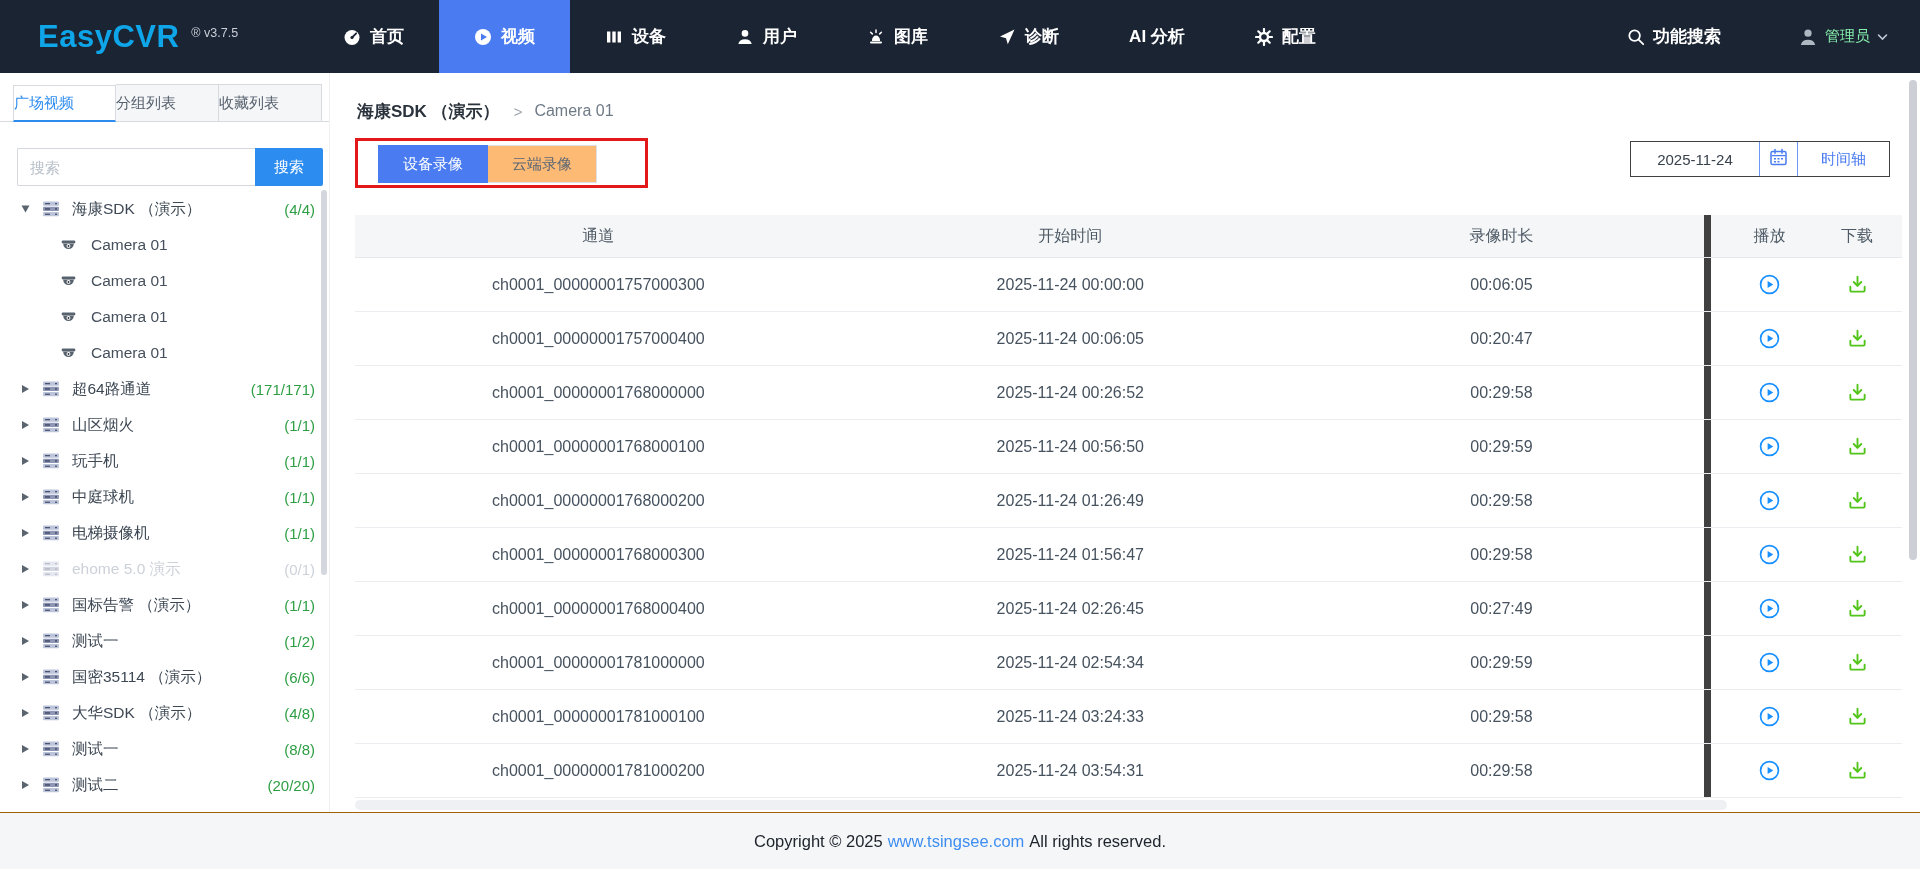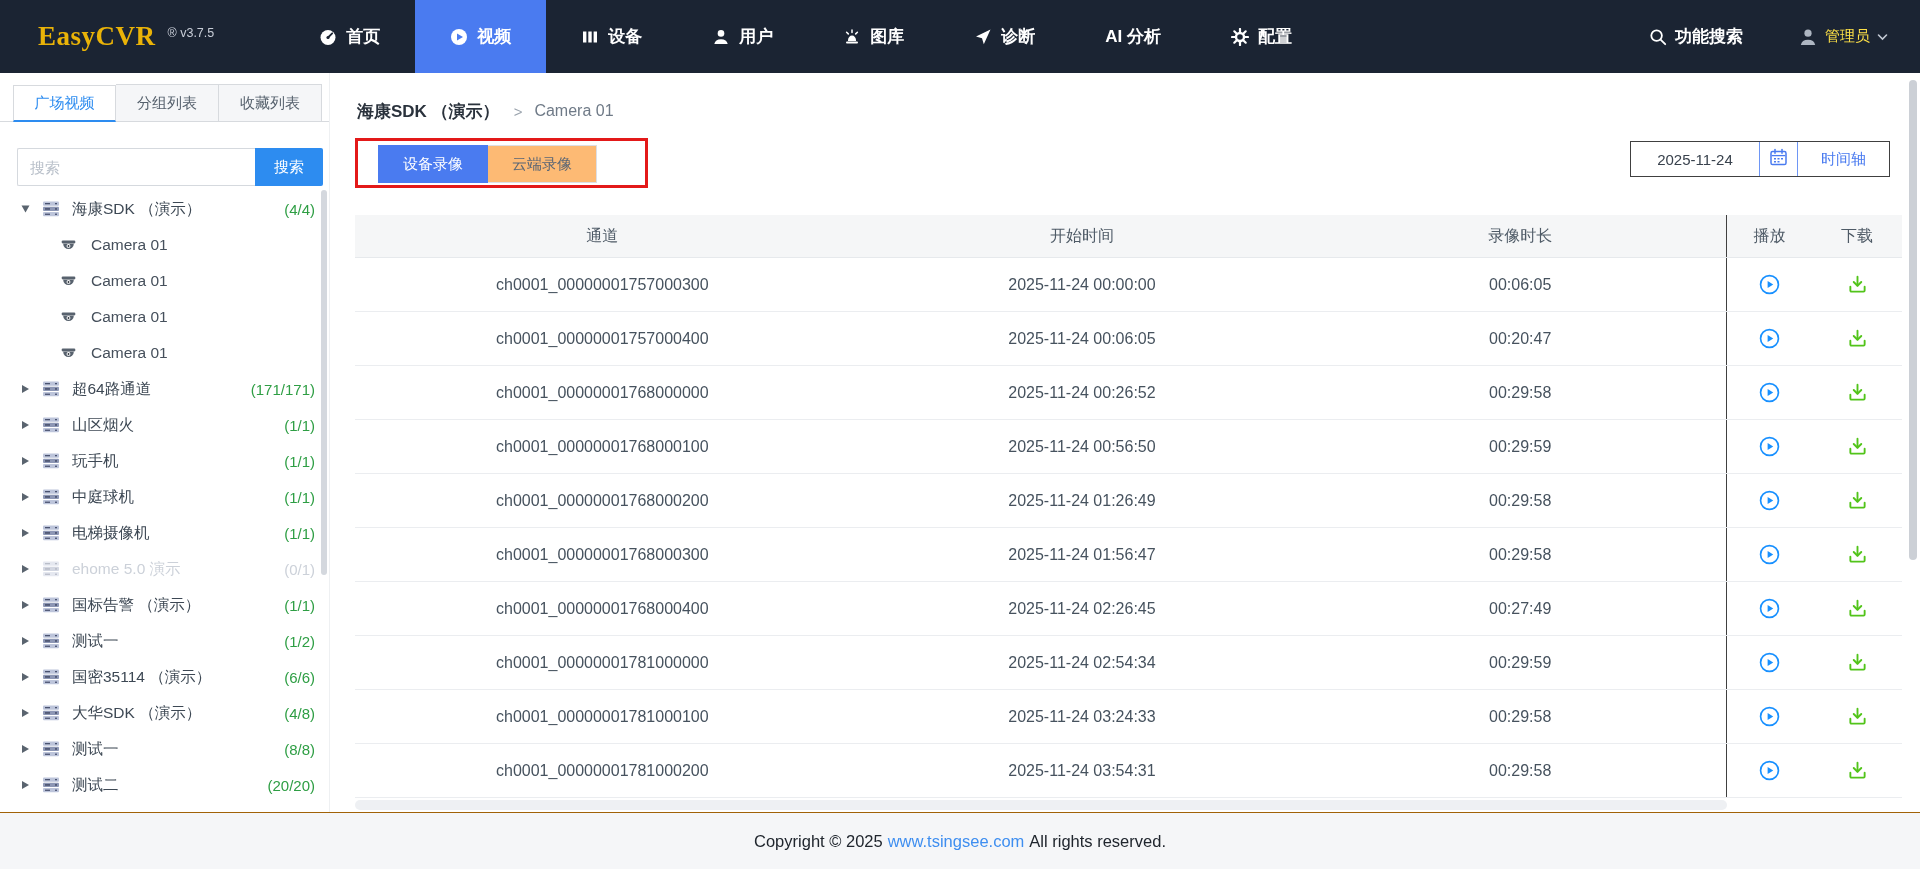--- a/index.html
+++ b/index.html
@@ -3,37 +3,37 @@
 <meta charset="utf-8">
 <style>
   * { margin:0; padding:0; box-sizing:border-box; }
   html,body { width:1920px; height:869px; overflow:hidden; }
   body { font-family:"Liberation Sans","DejaVu Sans",sans-serif; background:#fff; color:#333; }
   .page { position:relative; width:1920px; height:869px; background:#fff; overflow:hidden; }
 
   
   .navbar { position:absolute; left:0; top:0; width:1920px; height:73px; background:#1b2433; display:flex; align-items:center; z-index:30; }
   .logo-wrap { display:flex; align-items:flex-start; margin-left:38px; }
-  .logo { color:#eab308; font-size:27px; font-weight:600; letter-spacing:.5px; line-height:73px;font-family:Liberation Serif, serif; }
+  .logo { color:#0ea5e9; font-size:31px; font-weight:600; letter-spacing:.5px; line-height:73px; }
   .version { color:#c9ced8; font-size:12.5px; margin-left:12px; margin-top:26px; }
   .nav-menu { display:flex; height:73px; margin-left:70px; }
   .nav-item { display:flex; align-items:center; height:73px; padding:0 35px; color:#fff; font-size:17px; font-weight:bold; cursor:pointer; }
   .nav-item.active { background:#4a7bf0; }
   .nicon { display:inline-flex; margin-right:9px; }
   .nav-right { margin-left:auto; display:flex; align-items:center; height:73px; margin-right:32px; }
-  .func-search { display:flex; align-items:center; color:#fff; font-size:17px; font-weight:bold; cursor:pointer; margin-right:55px; }
+  .func-search { display:flex; align-items:center; color:#fff; font-size:17px; font-weight:bold; cursor:pointer; margin-right:77px; }
   .func-search .nicon { margin-right:8px; }
-  .admin { display:flex; align-items:center; color:#fde047; font-size:15px; cursor:pointer; }
+  .admin { display:flex; align-items:center; color:#86efac; font-size:15px; cursor:pointer; }
   .admin .nicon { margin-right:7px; }
   .caret { margin-left:7px; display:inline-flex; }
 
   
   .sidebar { position:absolute; left:0; top:73px; width:330px; bottom:57px; background:#fff; border-right:1px solid #eef0f2; }
   .side-tabs { display:flex; padding-left:13px; margin-top:12px; border-bottom:1px solid #d7dade; height:37px; align-items:flex-end; }
-  .side-tab { width:103px; height:37px; line-height:35px; text-align:center; font-size:15px; color:#55606c; background:#f5f6f8; border:1px solid #d7dade; border-bottom:none; cursor:pointer; }
+  .side-tab { width:103px; height:37px; line-height:35px; font-size:15px; color:#55606c; background:#f5f6f8; border:1px solid #d7dade; border-bottom:none; cursor:pointer; }
   .side-tab + .side-tab { border-left:none; }
   .side-tab.active { background:#fff; color:#2d8cf0; border-bottom:2px solid #2d8cf0; margin-bottom:-1px; line-height:33px; }
   .search-row { display:flex; margin:26px 0 0 17px; height:38px; width:306px; }
   .search-input { flex:1; height:38px; border:1px solid #d5d9de; border-right:none; border-radius:2px 0 0 2px; padding:0 12px; font-size:15px; color:#333; outline:none; }
   .search-input::placeholder { color:#b9c0ca; }
   .search-btn { width:68px; height:38px; background:#2d8cf0; color:#fff; font-size:15px; border:none; border-radius:0 2px 2px 0; cursor:pointer; }
   .tree { margin-top:5px; }
   .tree-row { display:flex; align-items:center; height:36px; padding:0 14px 0 22px; cursor:pointer; }
   .arrow { width:0; height:0; border-left:7px solid #5a646f; border-top:4.5px solid transparent; border-bottom:4.5px solid transparent; flex:none; }
   .arrow.expanded { transform:rotate(90deg); }
@@ -64,21 +64,21 @@
   .date-val { width:128px; height:34px; border:none; outline:none; text-align:center; font-size:15px; color:#39424d; font-family:inherit; background:transparent; }
   .cal-btn { width:38px; display:flex; align-items:center; justify-content:center; border-left:1px solid #6e96f5; cursor:pointer; }
   .timeline-btn { width:92px; display:flex; align-items:center; justify-content:center; border-left:1px solid #6e96f5; color:#4a7bf0; font-size:15px; cursor:pointer; }
 
   
   .rec-table { position:absolute; left:25px; top:142px; width:1547px; }
   .t-head { display:flex; height:43px; background:#f5f6f7; border-bottom:1px solid #e6e9ec; align-items:center; color:#4e5a66; font-size:16px; }
   .t-row { display:flex; height:54px; align-items:center; border-bottom:1px solid #ebedf0; font-size:16px; color:#46525e; background:#fff;text-align:right; }
   .cell { display:flex; align-items:center; justify-content:center; height:100%; }
   .col-ch { width:495px; } .col-st { width:465px; } .col-du { width:412px; }
-  .fixed-cols { display:flex; height:100%; border-left:1px solid #404040; }
+  .fixed-cols { display:flex; height:100%; border-left:7px solid #404040;padding-left:16px; }
   .col-play { width:85px; } .col-dl { width:90px; }
   .icon-btn { display:inline-flex; align-items:center; justify-content:center; width:28px; height:28px; cursor:pointer; background:none; border:none; }
   .h-scrollbar { position:absolute; left:25px; top:727px; width:1372px; height:10px; background:#eef0f3; border-radius:5px; }
 
   
   .footer { position:absolute; left:0; bottom:0; width:1920px; height:57px; background:#f5f6f8; border-top:1px solid #a16207; display:flex; align-items:center; justify-content:center; font-size:16.5px; color:#20262e; }
   .footer a { color:#3e8ef0; text-decoration:none; margin:0 5px; cursor:pointer; }
   .page-scroll-thumb { position:absolute; right:3px; top:80px; width:8px; height:480px; background:#ccd0d6; border-radius:4px; z-index:40; }
 </style>
 </head>

